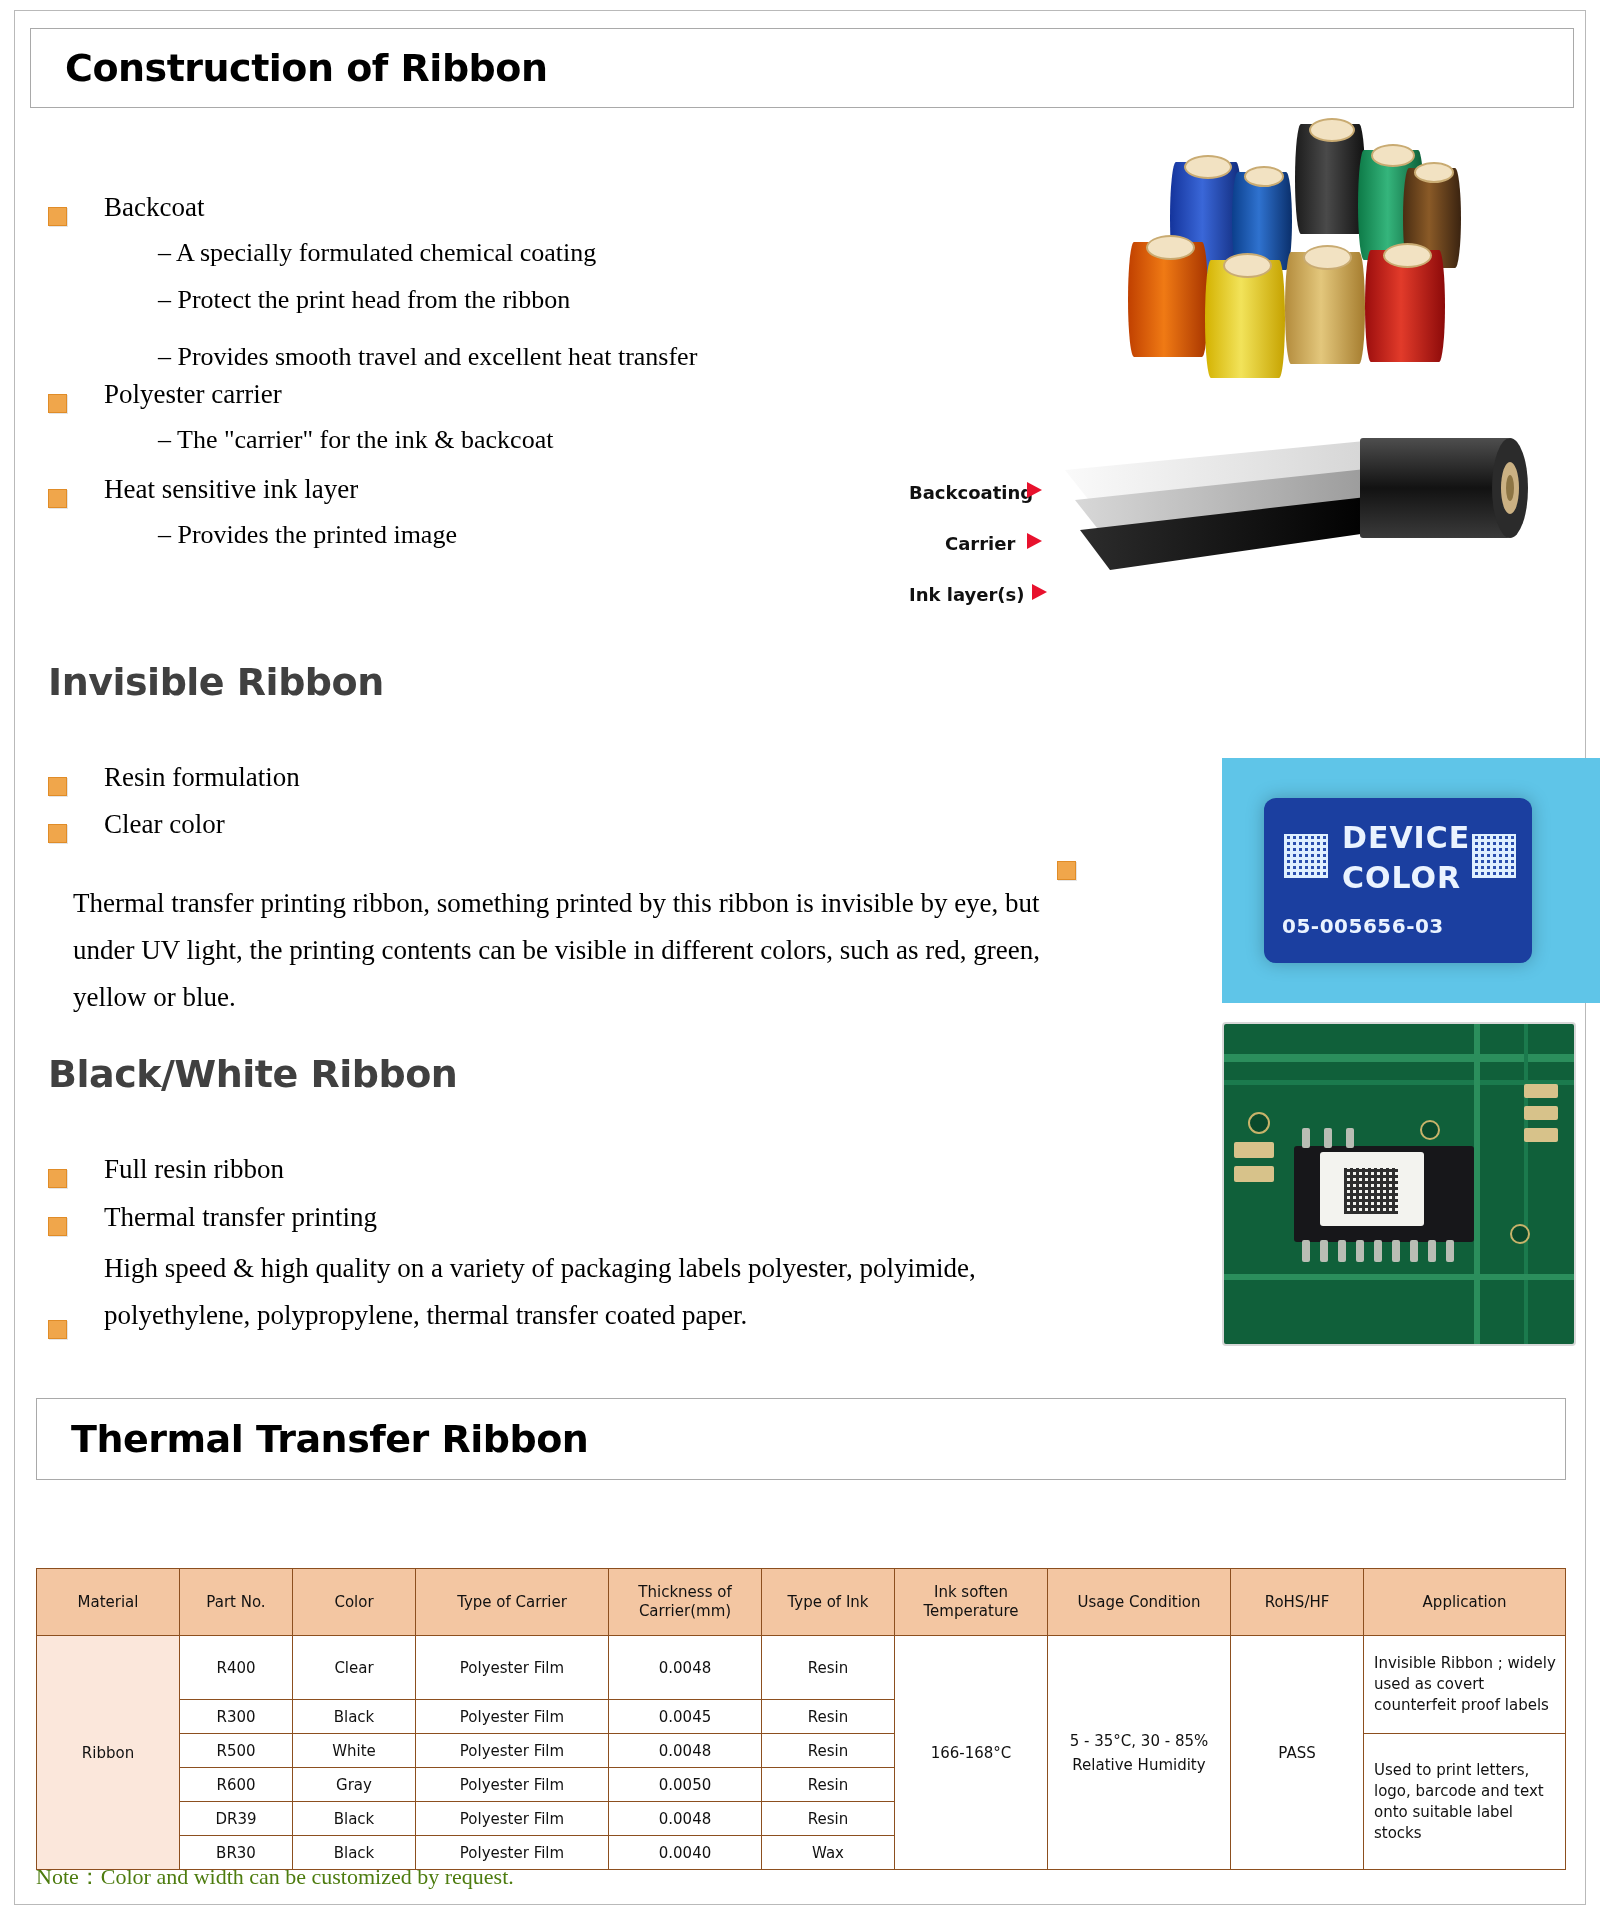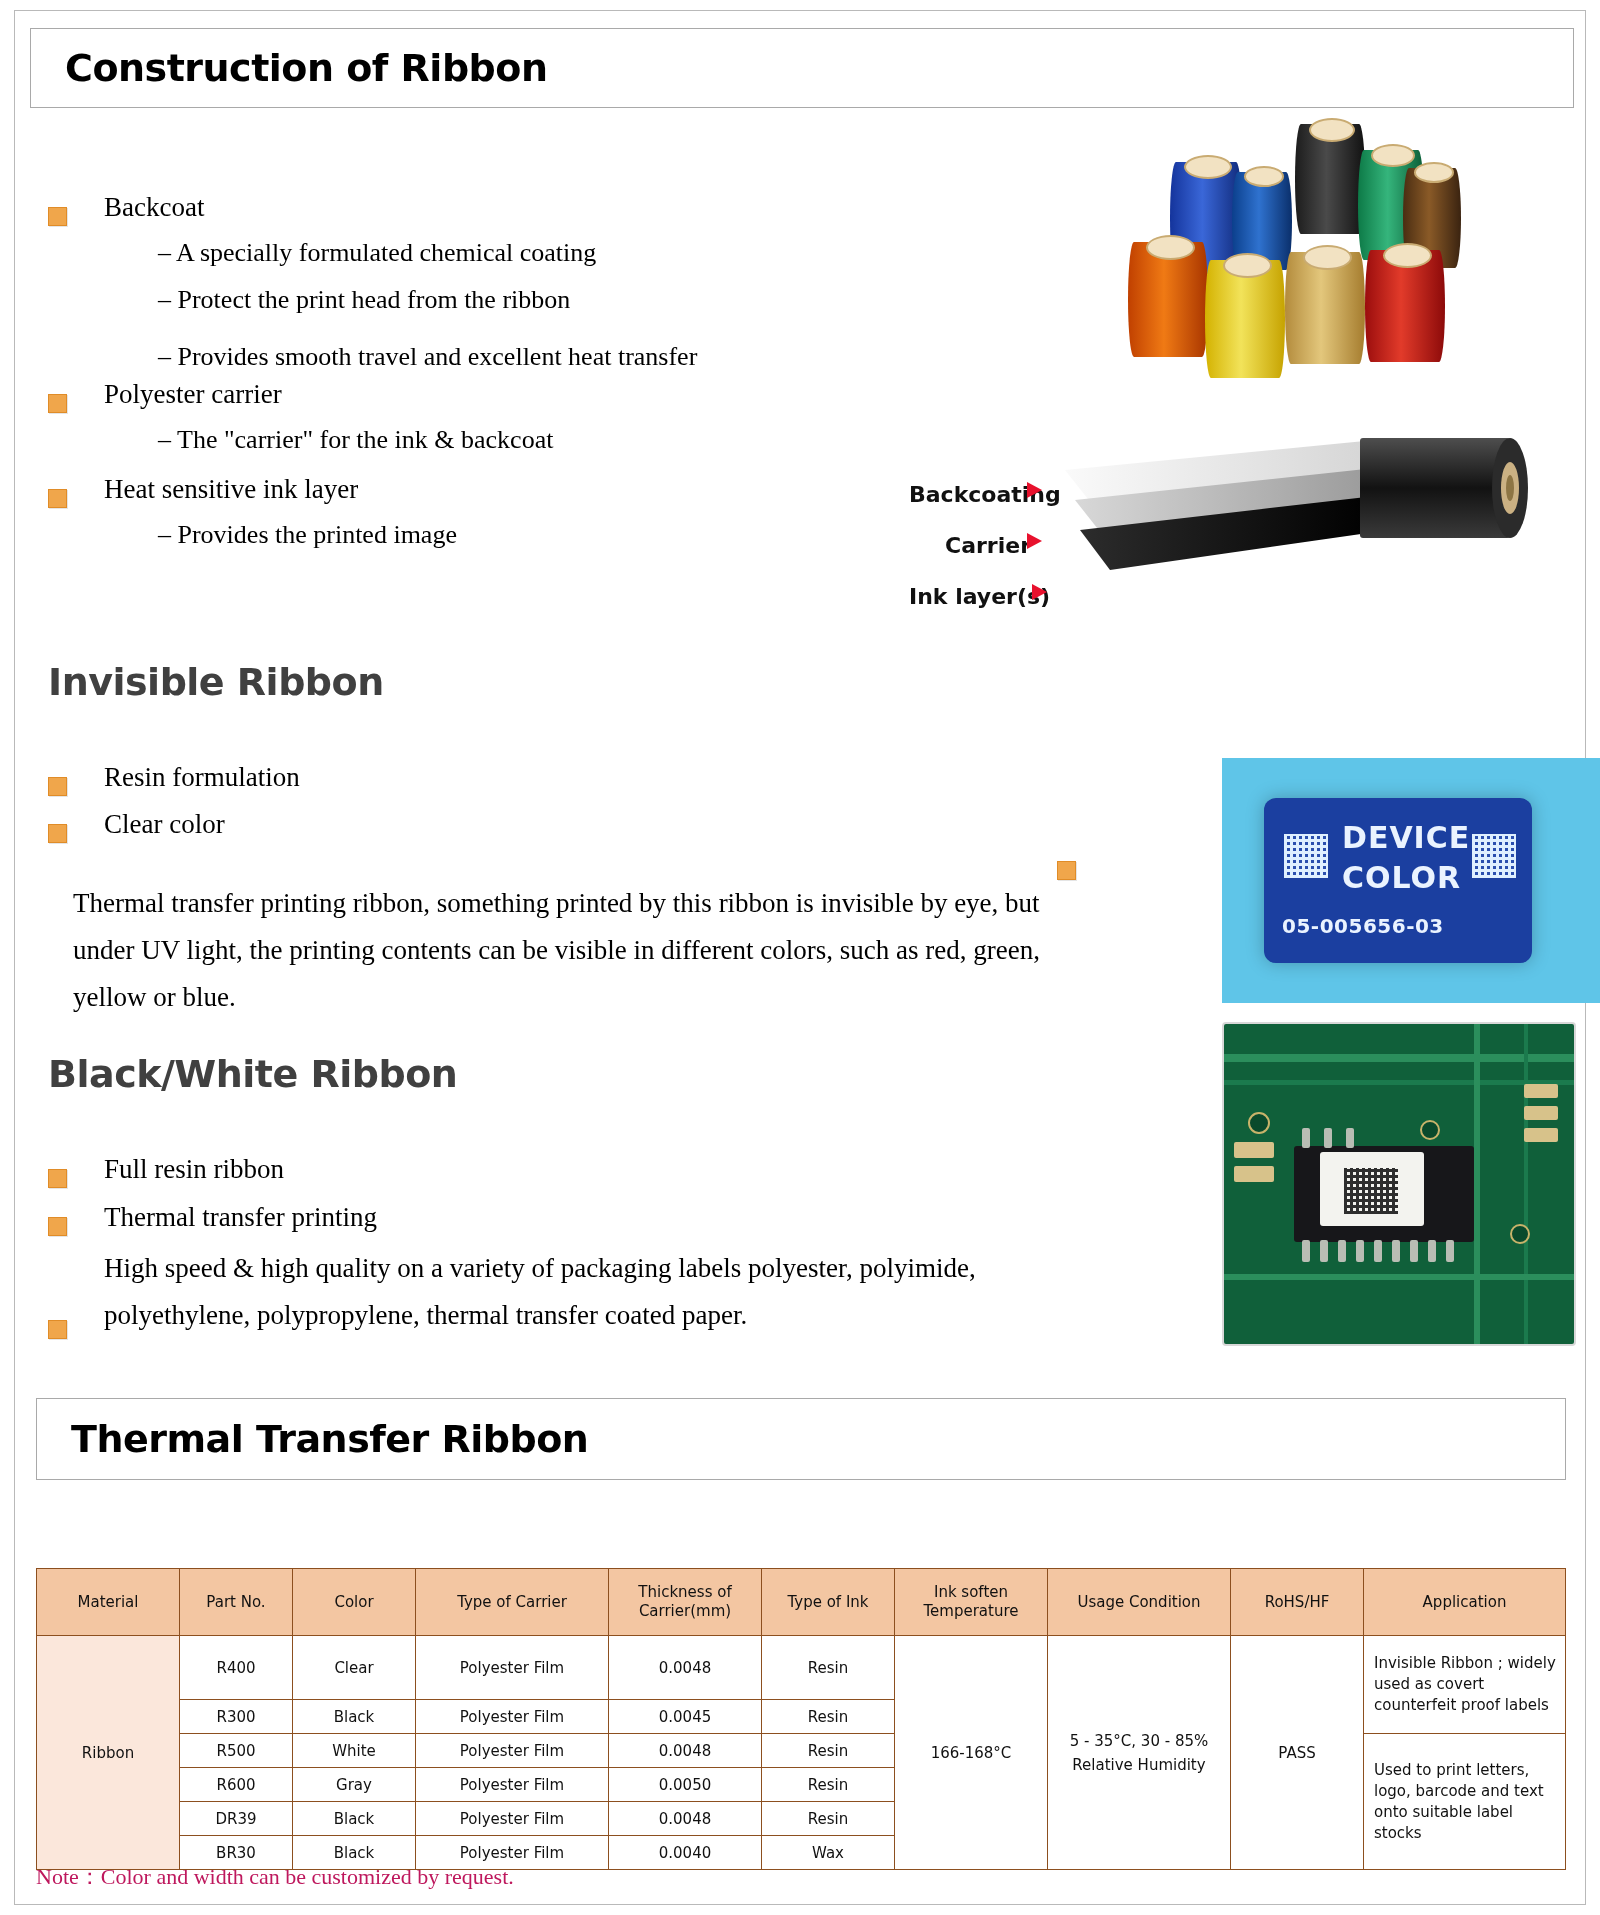--- a/index.html
+++ b/index.html
@@ -108,21 +108,21 @@
   }
 
   .diagram {
     background: #ffffff;
     border: 0;
   }
   .diag-label {
     position: absolute;
     font-family: "DejaVu Sans", sans-serif;
     font-weight: bold;
-    font-size: 22px;
+    font-size: 18px;
     color: #111;
     white-space: nowrap;
   }
   .diag-arrow {
     position: absolute;
     width: 0; height: 0;
     border-top: 8px solid transparent;
     border-bottom: 8px solid transparent;
     border-left: 15px solid #e8112d;
   }
@@ -208,21 +208,21 @@
   }
   table.spec td.app {
     text-align: left;
     padding-left: 10px;
     line-height: 21px;
   }
   .note {
     position: absolute;
     font-family: "Liberation Serif", serif;
     font-size: 22px;
-    color: #be185d;
+    color: #4d7c0f;
   }
 </style>
 </head>
 <body>
 
 <div class="page">
   <div class="page-border"></div>
 
   <div class="title-box" style="left:30px; top:28px; width:1544px; height:80px;">
     <span class="title-text">Construction of Ribbon</span>

